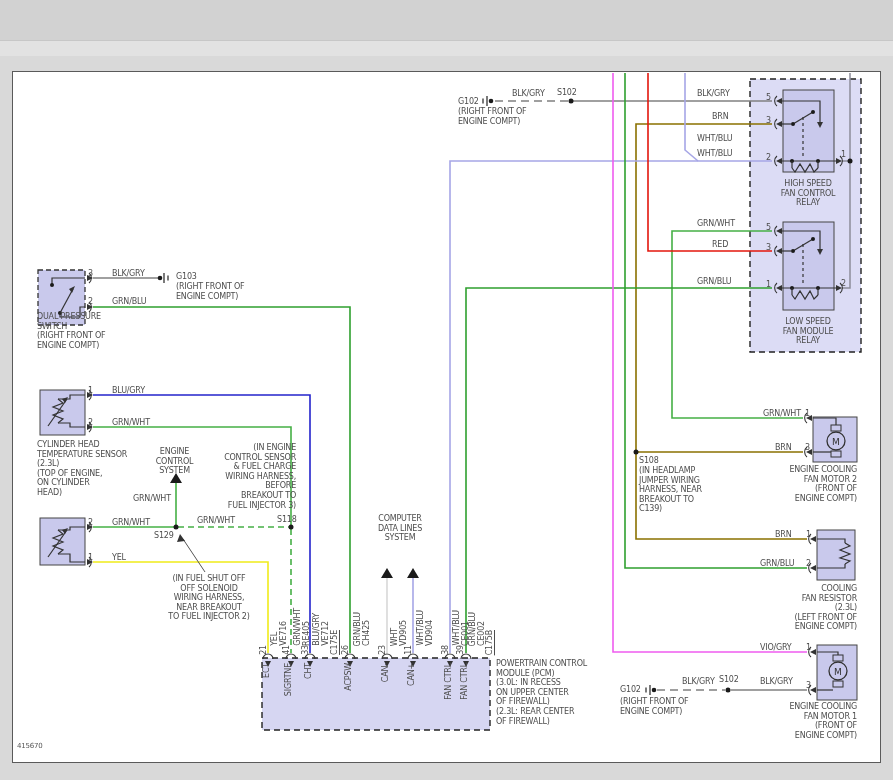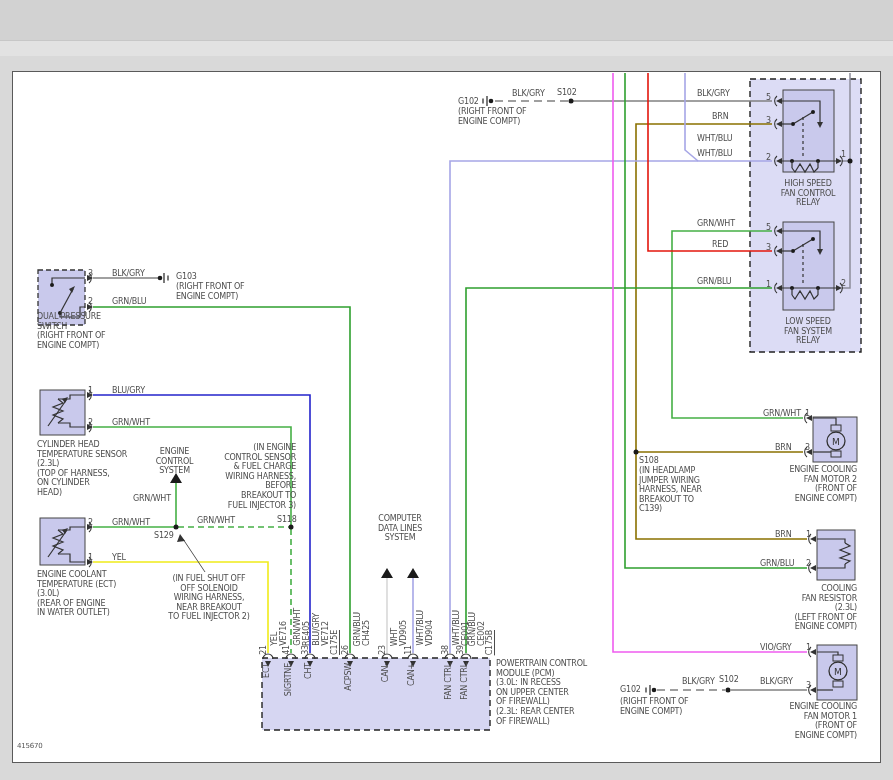--- a/index.html
+++ b/index.html
@@ -283,21 +283,21 @@
 RELAY</div>
 
   <div class="lbl" style="left:697px;top:219px">GRN/WHT</div>
   <div class="lbl" style="left:712px;top:240px">RED</div>
   <div class="lbl" style="left:697px;top:277px">GRN/BLU</div>
   <div class="lbl" style="left:766px;top:223px">5</div>
   <div class="lbl" style="left:766px;top:243px">3</div>
   <div class="lbl" style="left:766px;top:280px">1</div>
   <div class="lbl" style="left:841px;top:279px">2</div>
   <div class="lbl c" style="left:770px;top:317px;width:76px">LOW SPEED
-FAN SYSTEM
+FAN MODULE
 RELAY</div>
 
   <div class="lbl" style="left:88px;top:269px">3</div>
   <div class="lbl" style="left:112px;top:269px">BLK/GRY</div>
   <div class="lbl" style="left:176px;top:272px">G103</div>
   <div class="lbl" style="left:176px;top:282px">(RIGHT FRONT OF
 ENGINE COMPT)</div>
   <div class="lbl" style="left:88px;top:297px">2</div>
   <div class="lbl" style="left:112px;top:297px">GRN/BLU</div>
   <div class="lbl" style="left:37px;top:312px">DUAL PRESSURE
@@ -305,21 +305,21 @@
 (RIGHT FRONT OF
 ENGINE COMPT)</div>
 
   <div class="lbl" style="left:88px;top:386px">1</div>
   <div class="lbl" style="left:112px;top:386px">BLU/GRY</div>
   <div class="lbl" style="left:88px;top:418px">2</div>
   <div class="lbl" style="left:112px;top:418px">GRN/WHT</div>
   <div class="lbl" style="left:37px;top:440px">CYLINDER HEAD
 TEMPERATURE SENSOR
 (2.3L)
-(TOP OF HARNESS,
+(TOP OF ENGINE,
 ON CYLINDER
 HEAD)</div>
 
   <div class="lbl c" style="left:147px;top:447px;width:55px">ENGINE
 CONTROL
 SYSTEM</div>
   <div class="lbl r" style="left:133px;top:494px;width:35px">GRN/WHT</div>
 
   <div class="lbl r" style="left:216px;top:443px;width:80px">(IN ENGINE
 CONTROL SENSOR
@@ -329,25 +329,20 @@
 BREAKOUT TO
 FUEL INJECTOR 3)</div>
   <div class="lbl" style="left:277px;top:515px">S118</div>
   <div class="lbl" style="left:197px;top:516px">GRN/WHT</div>
 
   <div class="lbl" style="left:88px;top:518px">2</div>
   <div class="lbl" style="left:112px;top:518px">GRN/WHT</div>
   <div class="lbl" style="left:88px;top:553px">1</div>
   <div class="lbl" style="left:112px;top:553px">YEL</div>
   <div class="lbl" style="left:154px;top:531px">S129</div>
-  <div class="lbl" style="left:37px;top:570px">ENGINE COOLANT
-TEMPERATURE (ECT)
-(3.0L)
-(REAR OF ENGINE
-IN WATER OUTLET)</div>
   <div class="lbl c" style="left:150px;top:574px;width:118px">(IN FUEL SHUT OFF
 OFF SOLENOID
 WIRING HARNESS,
 NEAR BREAKOUT
 TO FUEL INJECTOR 2)</div>
 
   <div class="lbl c" style="left:368px;top:514px;width:64px">COMPUTER
 DATA LINES
 SYSTEM</div>
 

